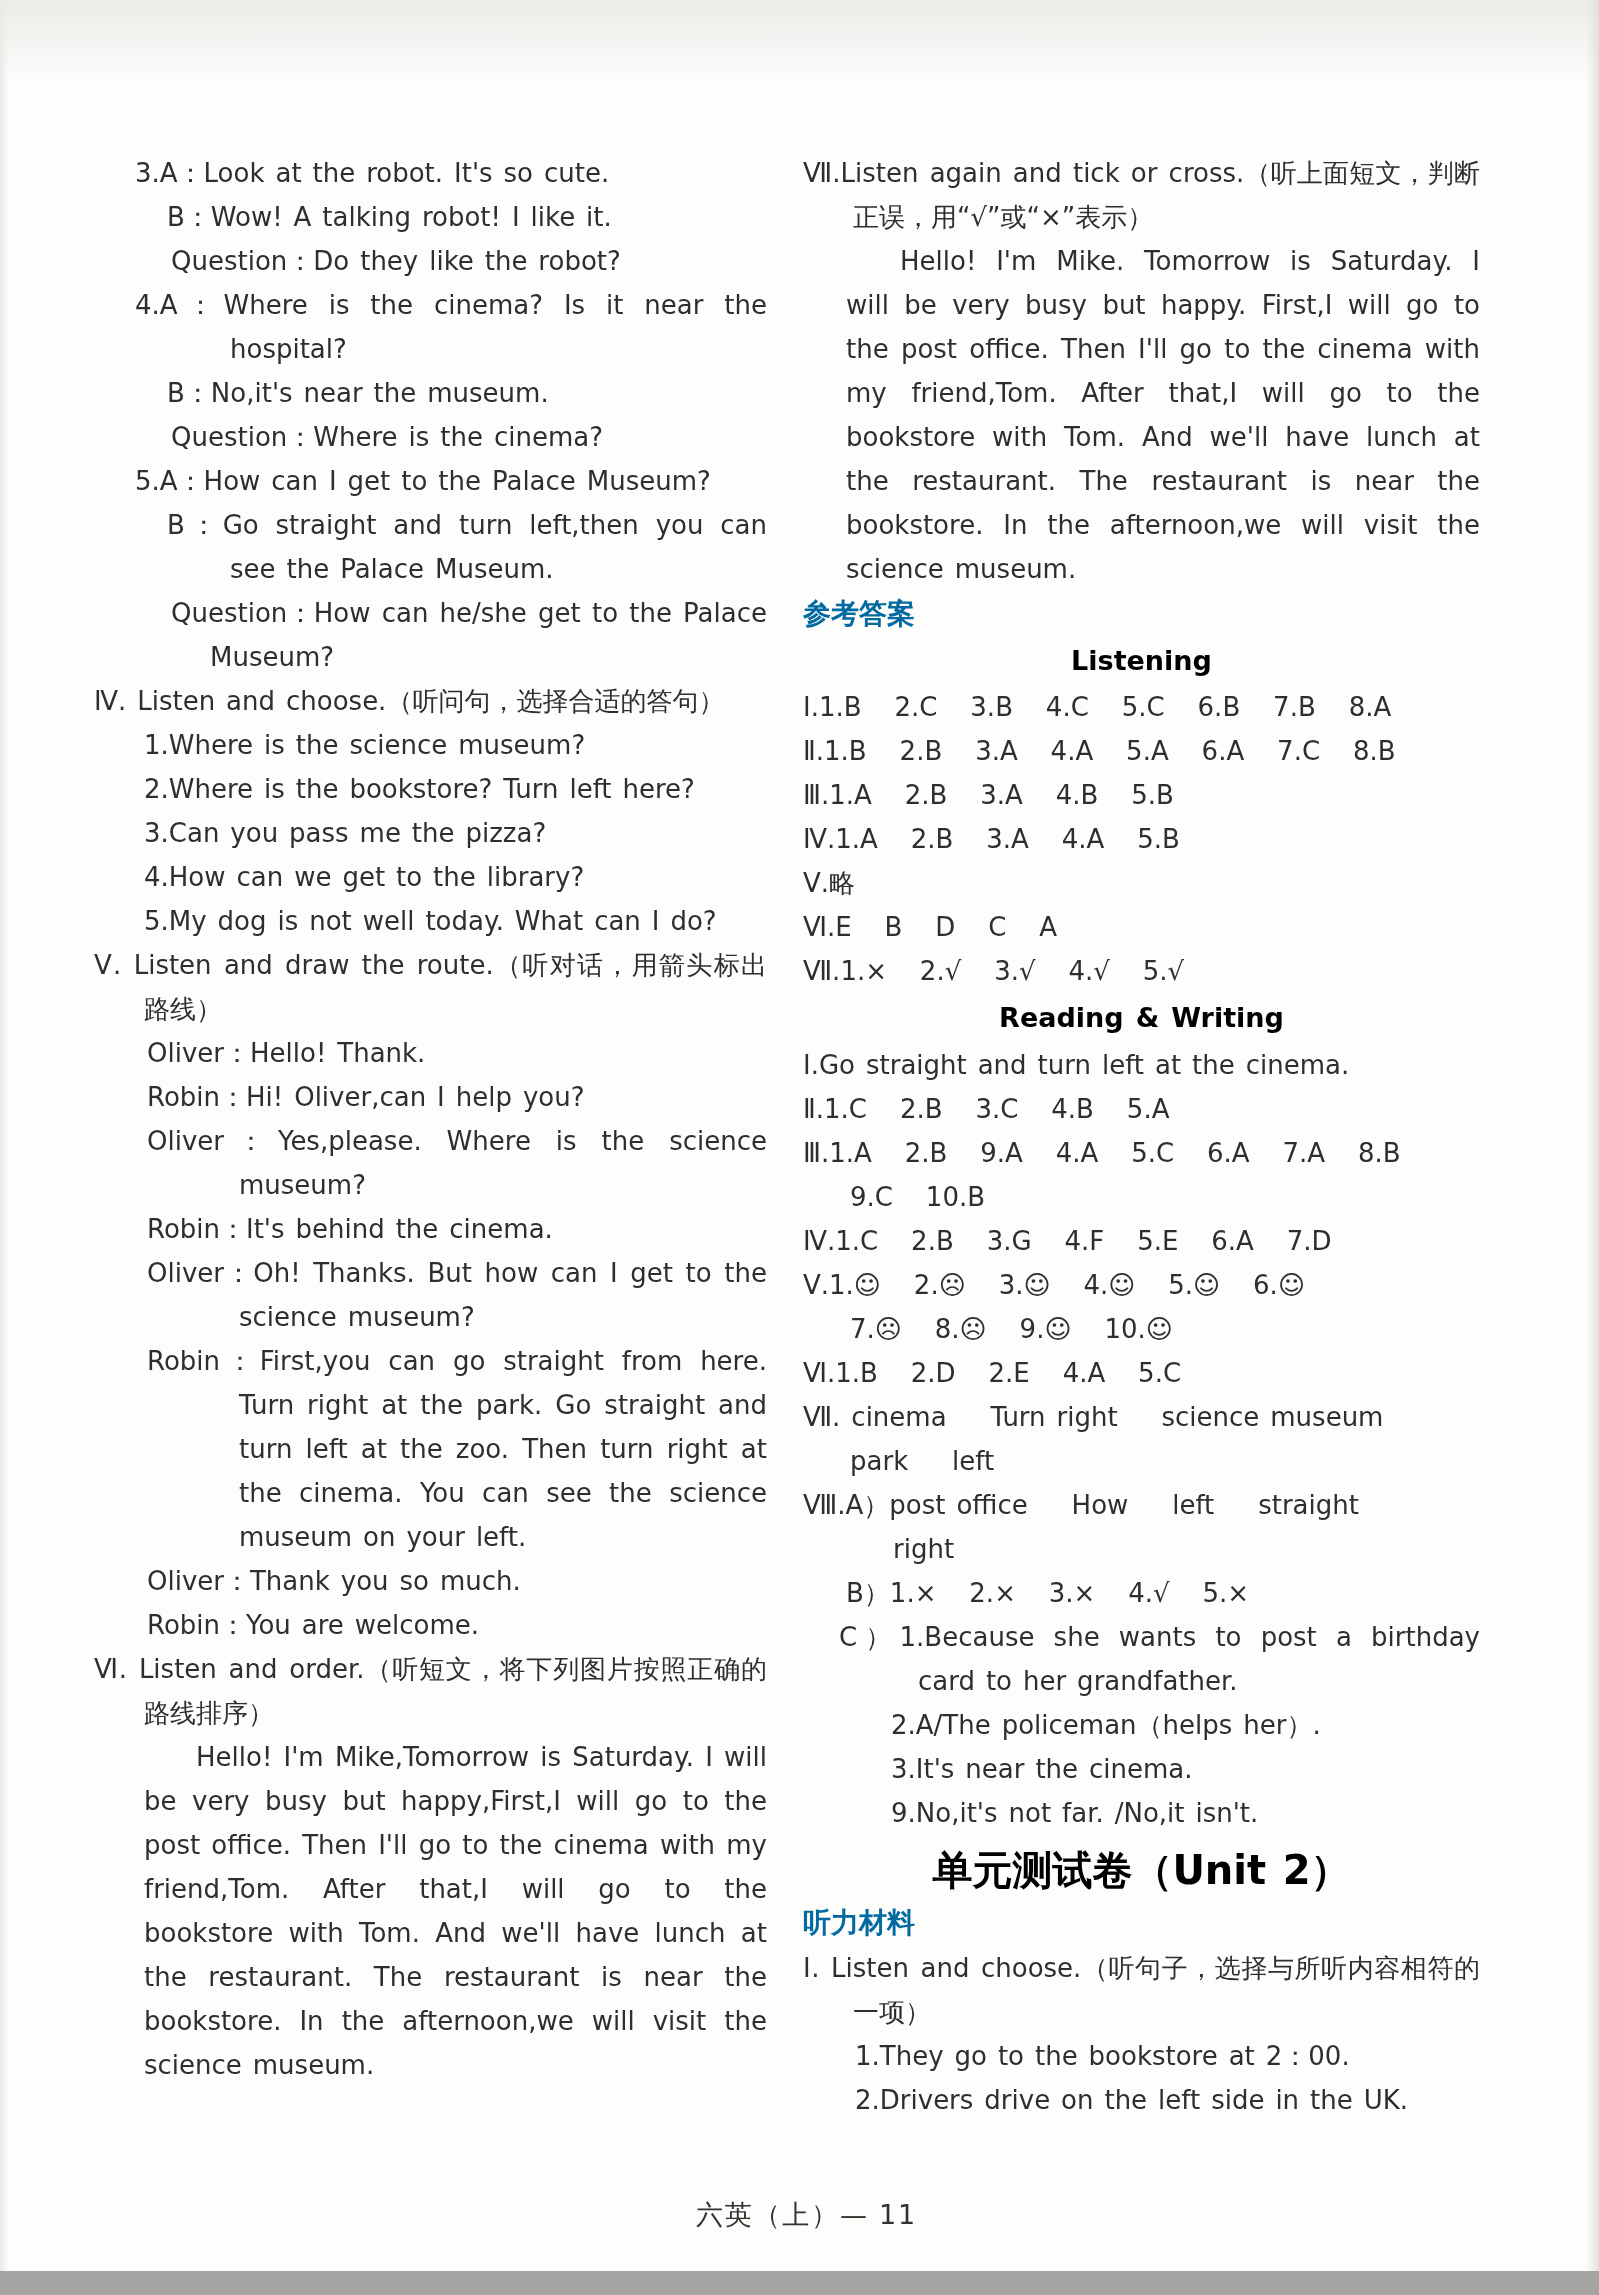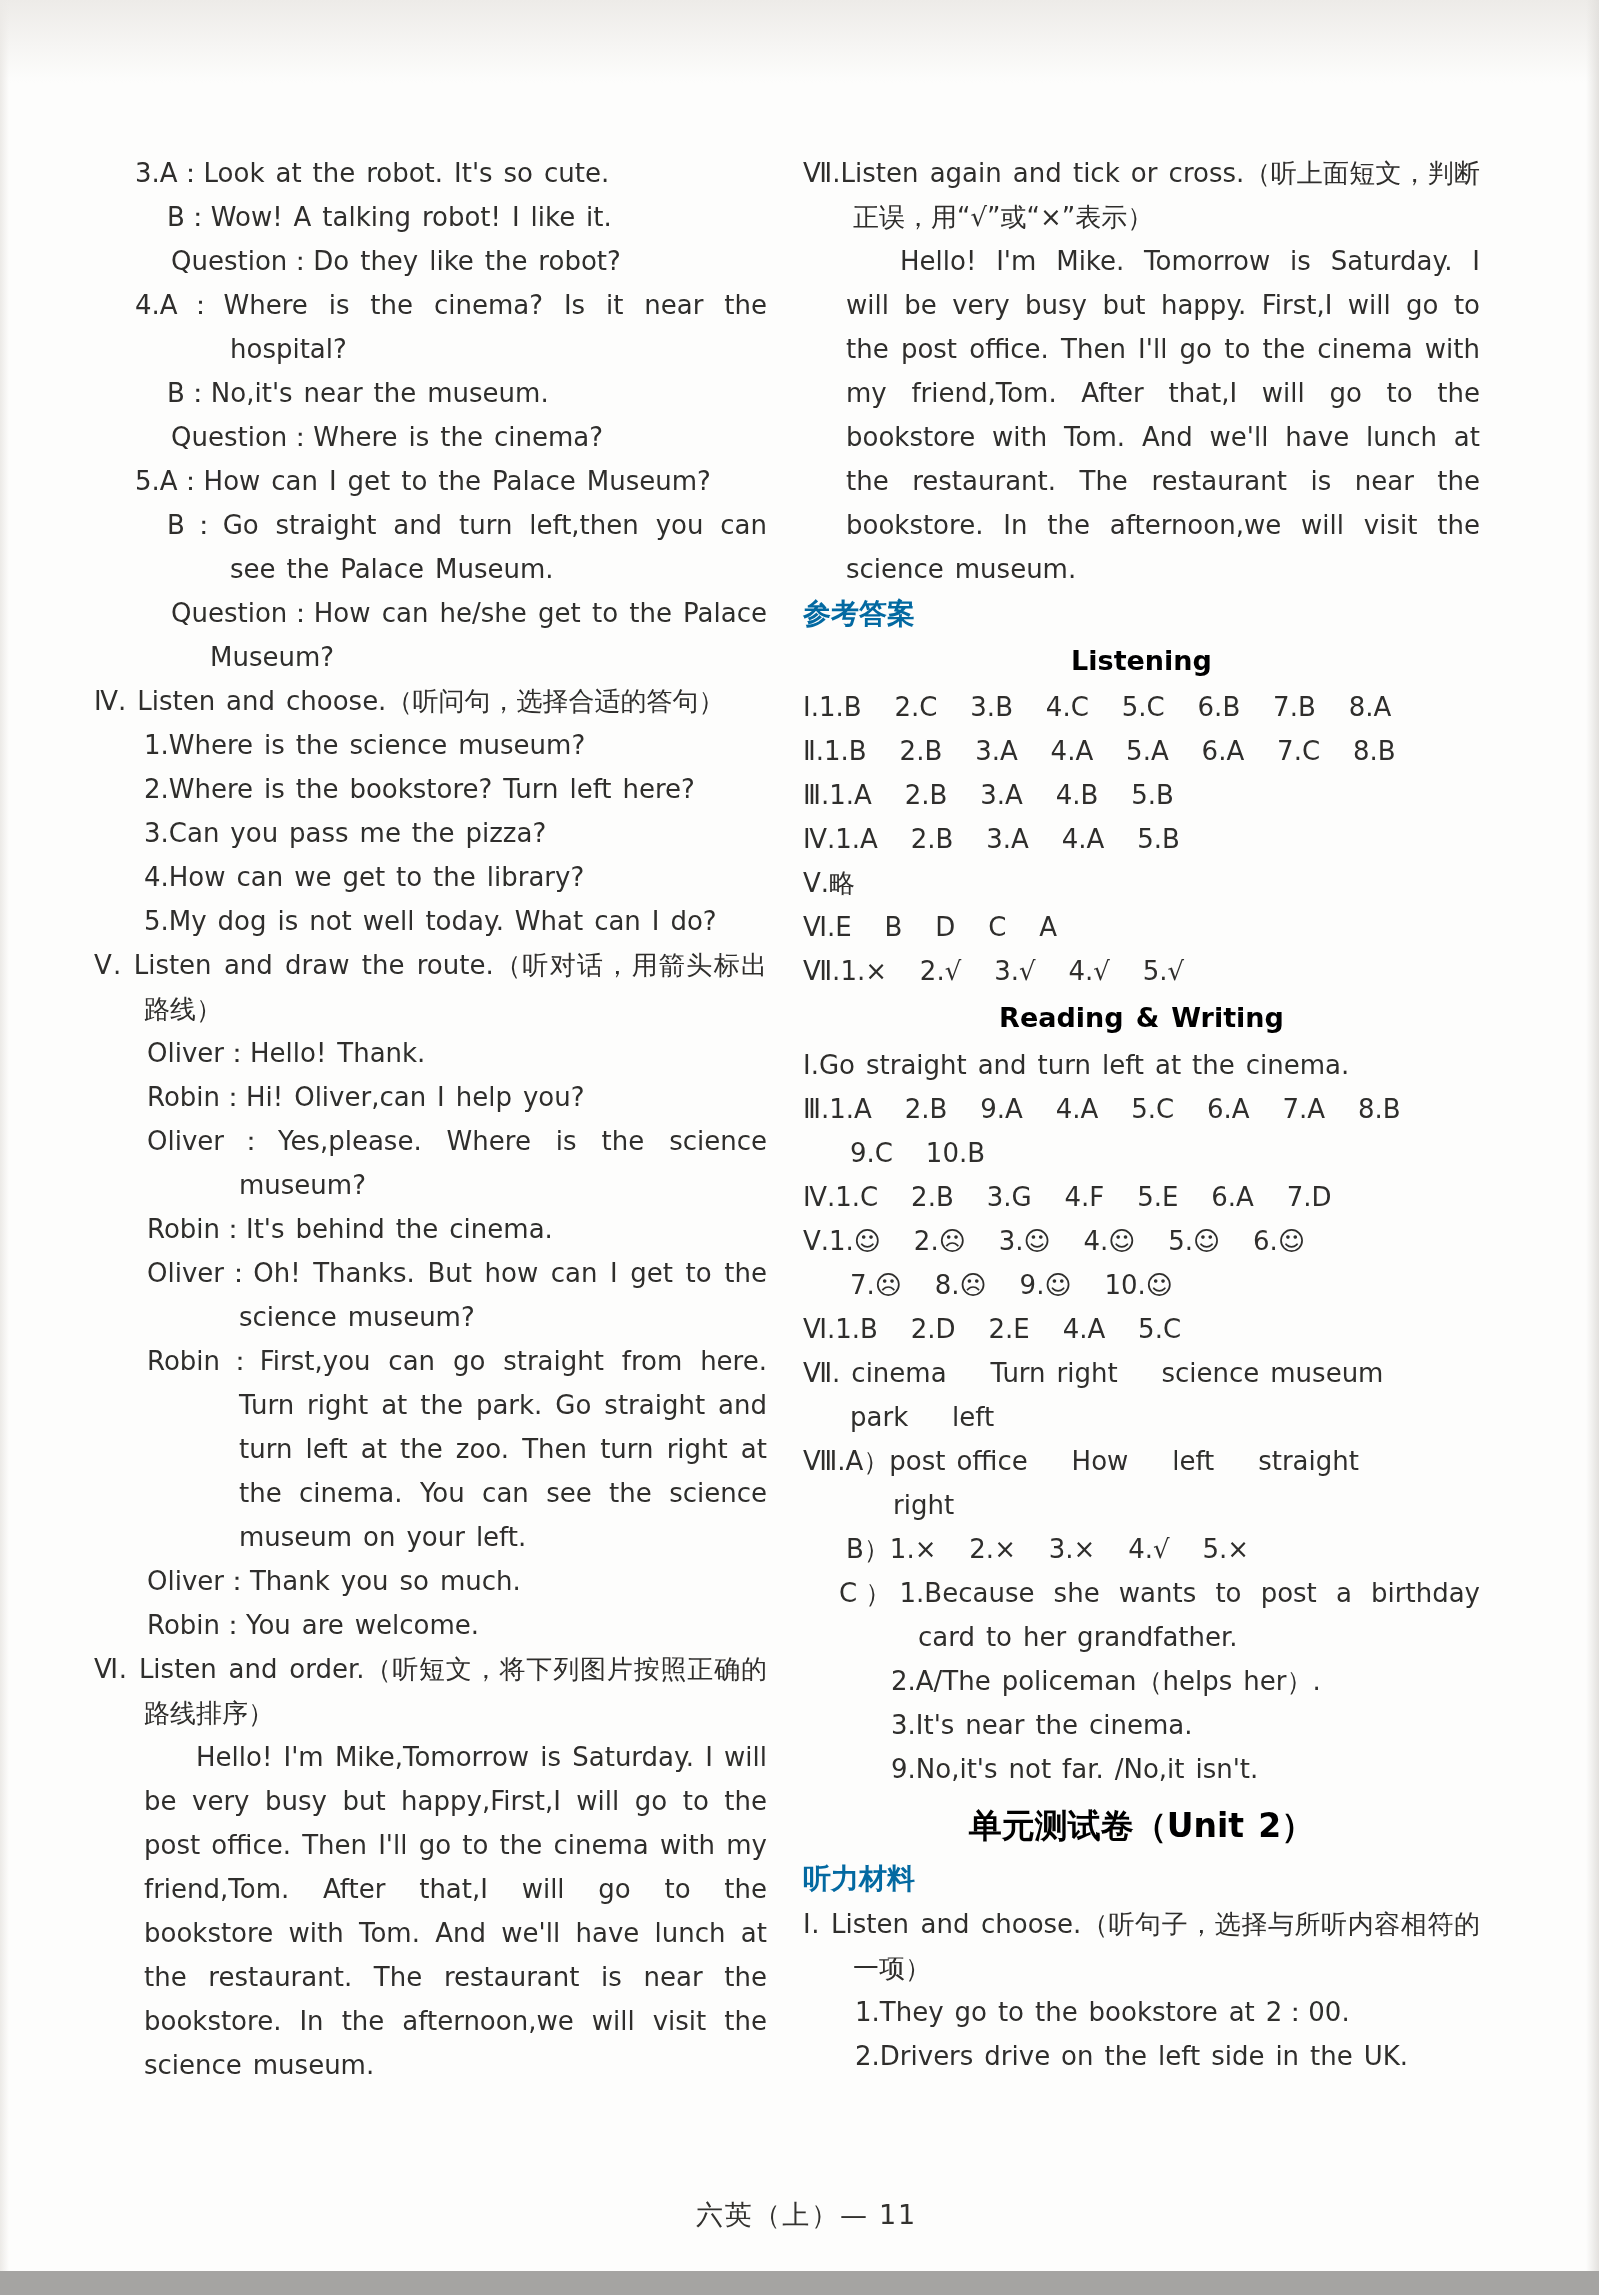--- a/index.html
+++ b/index.html
@@ -53,21 +53,21 @@
   
   .col-right .roman  { padding-left:50px; text-indent:-50px; }
   .col-right .story  { padding-left:43px; text-indent:54px; }
   .col-right .head   { font-weight:bold; color:#0369a1; font-size:28px; text-align:left; margin:1px 0; }
   .col-right .center { font-weight:bold; color:#000; font-size:27px; text-align:center; margin:2.7px 0; }
   .col-right .ans    { padding-left:47px;  text-indent:-47px;  white-space:pre-wrap; text-align:left; }
   .col-right .r8     { padding-left:90px; text-indent:-90px; white-space:pre-wrap; text-align:left; }
   .col-right .bsub   { padding-left:43px;  white-space:pre-wrap; text-align:left; }
   .col-right .csub1  { padding-left:115px; text-indent:-79px; }
   .col-right .cnum   { padding-left:88px;  text-align:left; }
-  .col-right .unit   { font-weight:bold; color:#000; font-size:33px; line-height:52px; text-align:center; margin:9px 0 5.4px; }
+  .col-right .unit   { font-weight:bold; color:#000; font-size:40px; line-height:52px; text-align:center; margin:9px 0 5.4px; }
   .col-right .num    { padding-left:52px; text-align:left; }
   
   .footer {
     position:absolute; top:2193px; left:0; width:100%;
     text-align:center;
     font-size:27px; line-height:44px;
     color:#33322f; letter-spacing:1.8px;padding-left:14px;
   }
 </style>
 </head>
@@ -114,20 +114,21 @@
       <p class="ln center">Listening</p>
       <p class="ln ans">Ⅰ.1.B   2.C   3.B   4.C   5.C   6.B   7.B   8.A</p>
       <p class="ln ans">Ⅱ.1.B   2.B   3.A   4.A   5.A   6.A   7.C   8.B</p>
       <p class="ln ans">Ⅲ.1.A   2.B   3.A   4.B   5.B</p>
       <p class="ln ans">Ⅳ.1.A   2.B   3.A   4.A   5.B</p>
       <p class="ln ans">Ⅴ.略</p>
       <p class="ln ans">Ⅵ.E   B   D   C   A</p>
       <p class="ln ans">Ⅶ.1.×   2.√   3.√   4.√   5.√</p>
       <p class="ln center">Reading &amp; Writing</p>
       <p class="ln ans">Ⅰ.Go straight and turn left at the cinema.</p>
+      <p class="ln ans">Ⅱ.1.C   2.B   3.C   4.B   5.A</p>
       <p class="ln ans">Ⅲ.1.A   2.B   9.A   4.A   5.C   6.A   7.A   8.B
 9.C   10.B</p>
       <p class="ln ans">Ⅳ.1.C   2.B   3.G   4.F   5.E   6.A   7.D</p>
       <p class="ln ans">Ⅴ.1.☺   2.☹   3.☺   4.☺   5.☺   6.☺
 7.☹   8.☹   9.☺   10.☺</p>
       <p class="ln ans">Ⅵ.1.B   2.D   2.E   4.A   5.C</p>
       <p class="ln ans">Ⅶ. cinema    Turn right    science museum
 park    left</p>
       <p class="ln r8">Ⅷ.A）post office    How    left    straight
 right</p>

